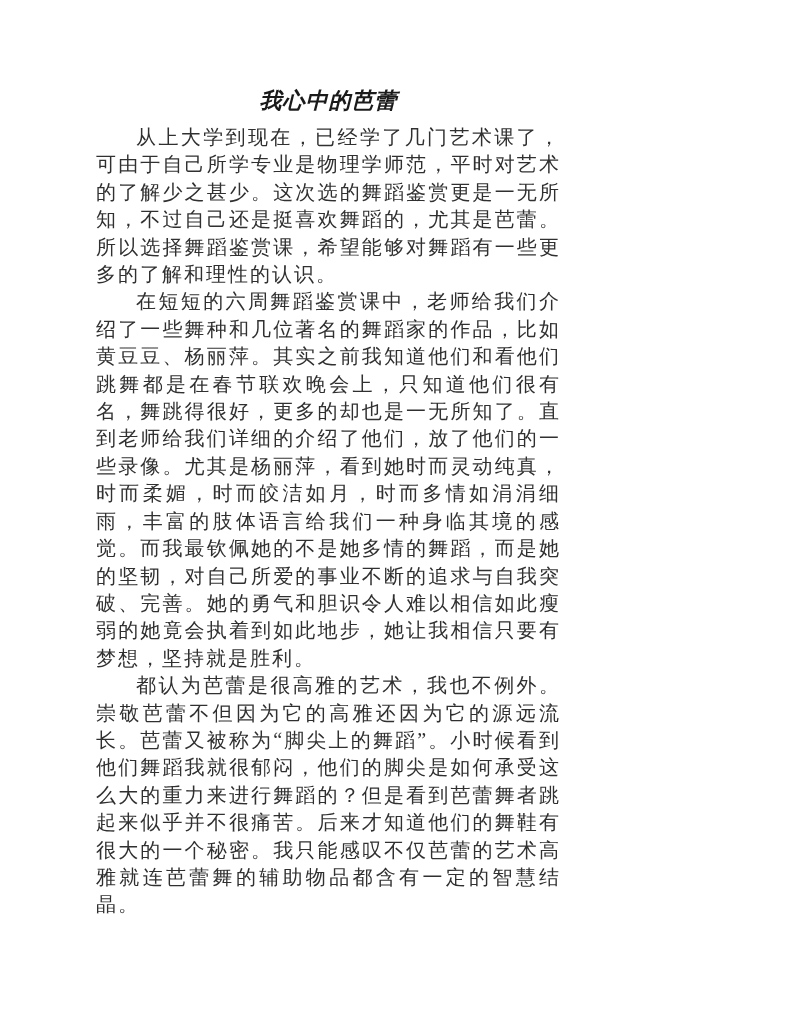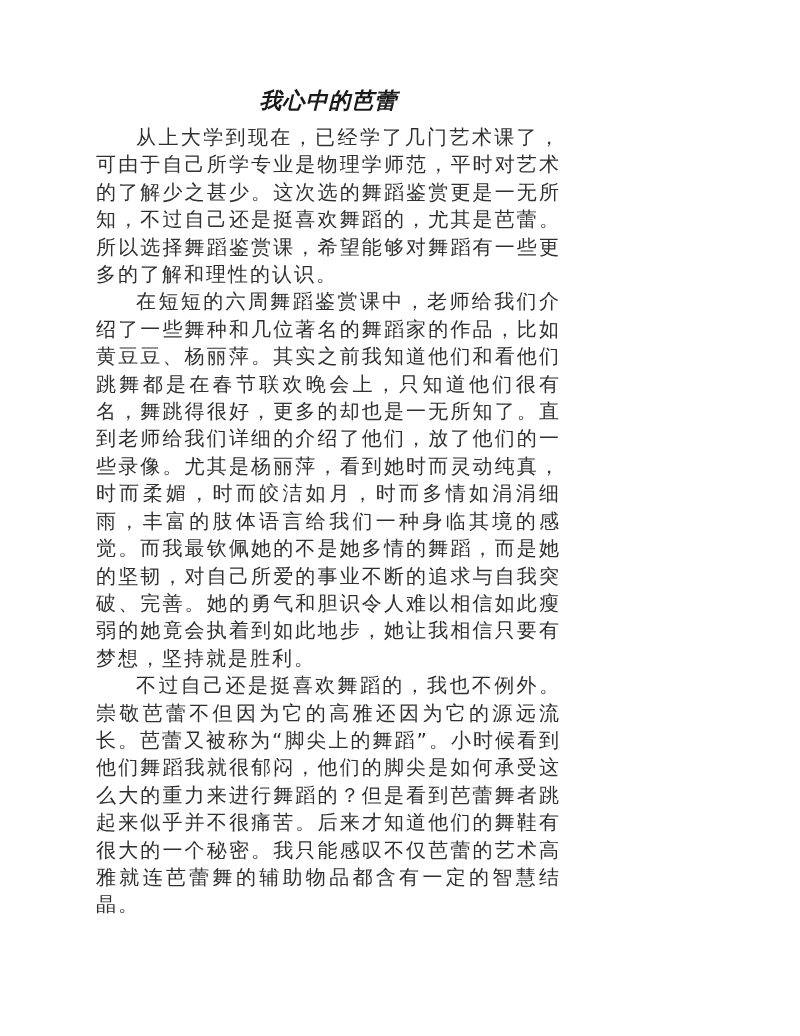--- a/index.html
+++ b/index.html
@@ -33,23 +33,24 @@
     .para {
       margin: 0;
       font-size: 20px;
       line-height: 27.4px;
       color: #303030;
       text-align: justify;
       text-justify: inter-ideograph;
       text-indent: 2em;
       letter-spacing: 2px;
       word-break: break-all;
+      font-family: Liberation Serif, serif;
     }
   </style>
 </head>
 <body>
 
 <div class="page">
   <h1 class="doc-title">我心中的芭蕾</h1>
   <p class="para">从上大学到现在，已经学了几门艺术课了，可由于自己所学专业是物理学师范，平时对艺术的了解少之甚少。这次选的舞蹈鉴赏更是一无所知，不过自己还是挺喜欢舞蹈的，尤其是芭蕾。所以选择舞蹈鉴赏课，希望能够对舞蹈有一些更多的了解和理性的认识。</p>
   <p class="para">在短短的六周舞蹈鉴赏课中，老师给我们介绍了一些舞种和几位著名的舞蹈家的作品，比如黄豆豆、杨丽萍。其实之前我知道他们和看他们跳舞都是在春节联欢晚会上，只知道他们很有名，舞跳得很好，更多的却也是一无所知了。直到老师给我们详细的介绍了他们，放了他们的一些录像。尤其是杨丽萍，看到她时而灵动纯真，时而柔媚，时而皎洁如月，时而多情如涓涓细雨，丰富的肢体语言给我们一种身临其境的感觉。而我最钦佩她的不是她多情的舞蹈，而是她的坚韧，对自己所爱的事业不断的追求与自我突破、完善。她的勇气和胆识令人难以相信如此瘦弱的她竟会执着到如此地步，她让我相信只要有梦想，坚持就是胜利。</p>
-  <p class="para">不过自己还是挺喜欢舞蹈的，我也不例外。崇敬芭蕾不但因为它的高雅还因为它的源远流长。芭蕾又被称为“脚尖上的舞蹈”。小时候看到他们舞蹈我就很郁闷，他们的脚尖是如何承受这么大的重力来进行舞蹈的？但是看到芭蕾舞者跳起来似乎并不很痛苦。后来才知道他们的舞鞋有很大的一个秘密。我只能感叹不仅芭蕾的艺术高雅就连芭蕾舞的辅助物品都含有一定的智慧结晶。</p>
+  <p class="para">都认为芭蕾是很高雅的艺术，我也不例外。崇敬芭蕾不但因为它的高雅还因为它的源远流长。芭蕾又被称为“脚尖上的舞蹈”。小时候看到他们舞蹈我就很郁闷，他们的脚尖是如何承受这么大的重力来进行舞蹈的？但是看到芭蕾舞者跳起来似乎并不很痛苦。后来才知道他们的舞鞋有很大的一个秘密。我只能感叹不仅芭蕾的艺术高雅就连芭蕾舞的辅助物品都含有一定的智慧结晶。</p>
 </div>
 
 </body></html>

